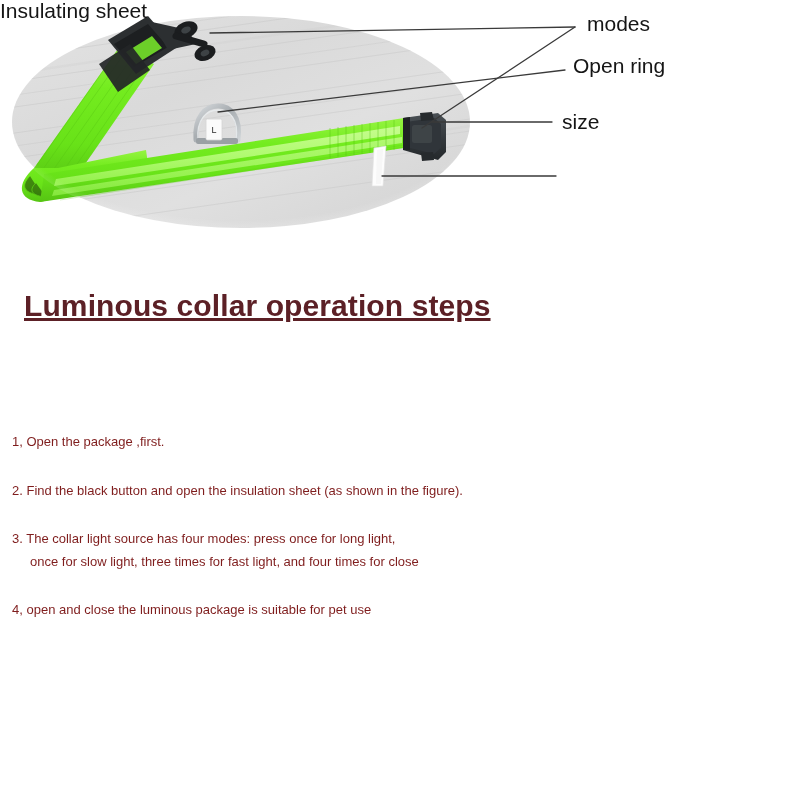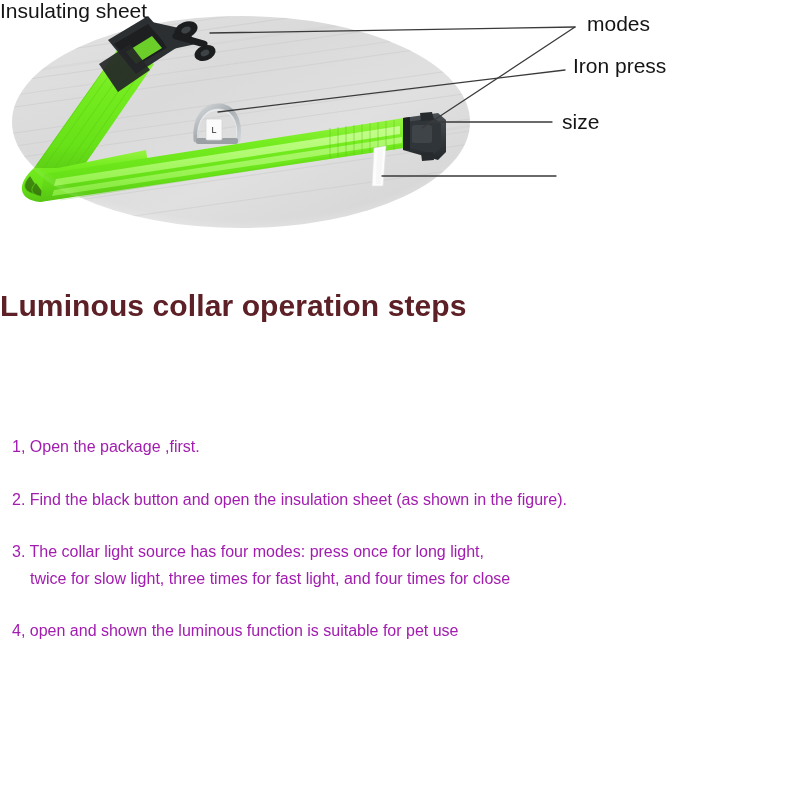--- a/index.html
+++ b/index.html
@@ -33,37 +33,38 @@
     white-space: nowrap;
     font-family: "Liberation Sans", sans-serif;
   }
   #label-clasp      { left: 587px; top: 13px; }
   #label-iron-ring  { left: 573px; top: 55px; }
   #label-size       { left: 562px; top: 111px; text-align: center; }
 
   
   #page-title {
     position: absolute;
-    left: 0; top: 269px;
+    left: 24px; top: 269px;
     color: #5c2026;
     font-size: 30px;
     line-height: 1.1;
     letter-spacing: 0.1px;
     white-space: nowrap;
+    text-decoration: underline;
   }
 
   
   #steps {
     position: absolute;
     left: 12px; top: 420px;
     width: 776px;
   }
   .step {
-    color: #a21caf;
-    font-size: 16px;
+    color: #7f1d1d;
+    font-size: 13px;
     line-height: 1.35;
     margin-bottom: 31px;
     white-space: nowrap;
   }
   .step .cont {
     display: block;
     padding-left: 18px;
     margin-top: 5px;
   }
   .step:last-child { margin-bottom: 0; }
@@ -222,40 +223,40 @@
       <path d="M575 27 L422 128"></path>
       <path d="M218 112 L565 70"></path>
       <path d="M432 122 L552 122"></path>
       <path d="M382 176 L556 176"></path>
     </g>
   </svg>
 </div>
 
 <div class="callout" id="label-clasp">modes</div>
 
-<div class="callout" id="label-iron-ring">Iron press</div>
+<div class="callout" id="label-iron-ring">Open ring</div>
 
 <div class="callout" id="label-size">size</div>
 
 <div class="callout" id="label-insulating-sheet">Insulating sheet</div>
 
 <h1 id="page-title">Luminous collar operation steps</h1>
 
 <div id="steps">
 
   <p class="step">
     <span>1, Open the package ,first.</span>
   </p>
 
   <p class="step">
     <span>2. Find the black button and open the insulation sheet (as shown in the figure).</span>
   </p>
 
   <p class="step">
     <span>3. The collar light source has four modes: press once for long light,</span>
-    <span class="cont">twice for slow light, three times for fast light, and four times for close</span>
-  </p>
-
-  <p class="step">
-    <span>4, open and shown the luminous function is suitable for pet use</span>
+    <span class="cont">once for slow light, three times for fast light, and four times for close</span>
+  </p>
+
+  <p class="step">
+    <span>4, open and close the luminous package is suitable for pet use</span>
   </p>
 
 </div>
 
 </body></html>

